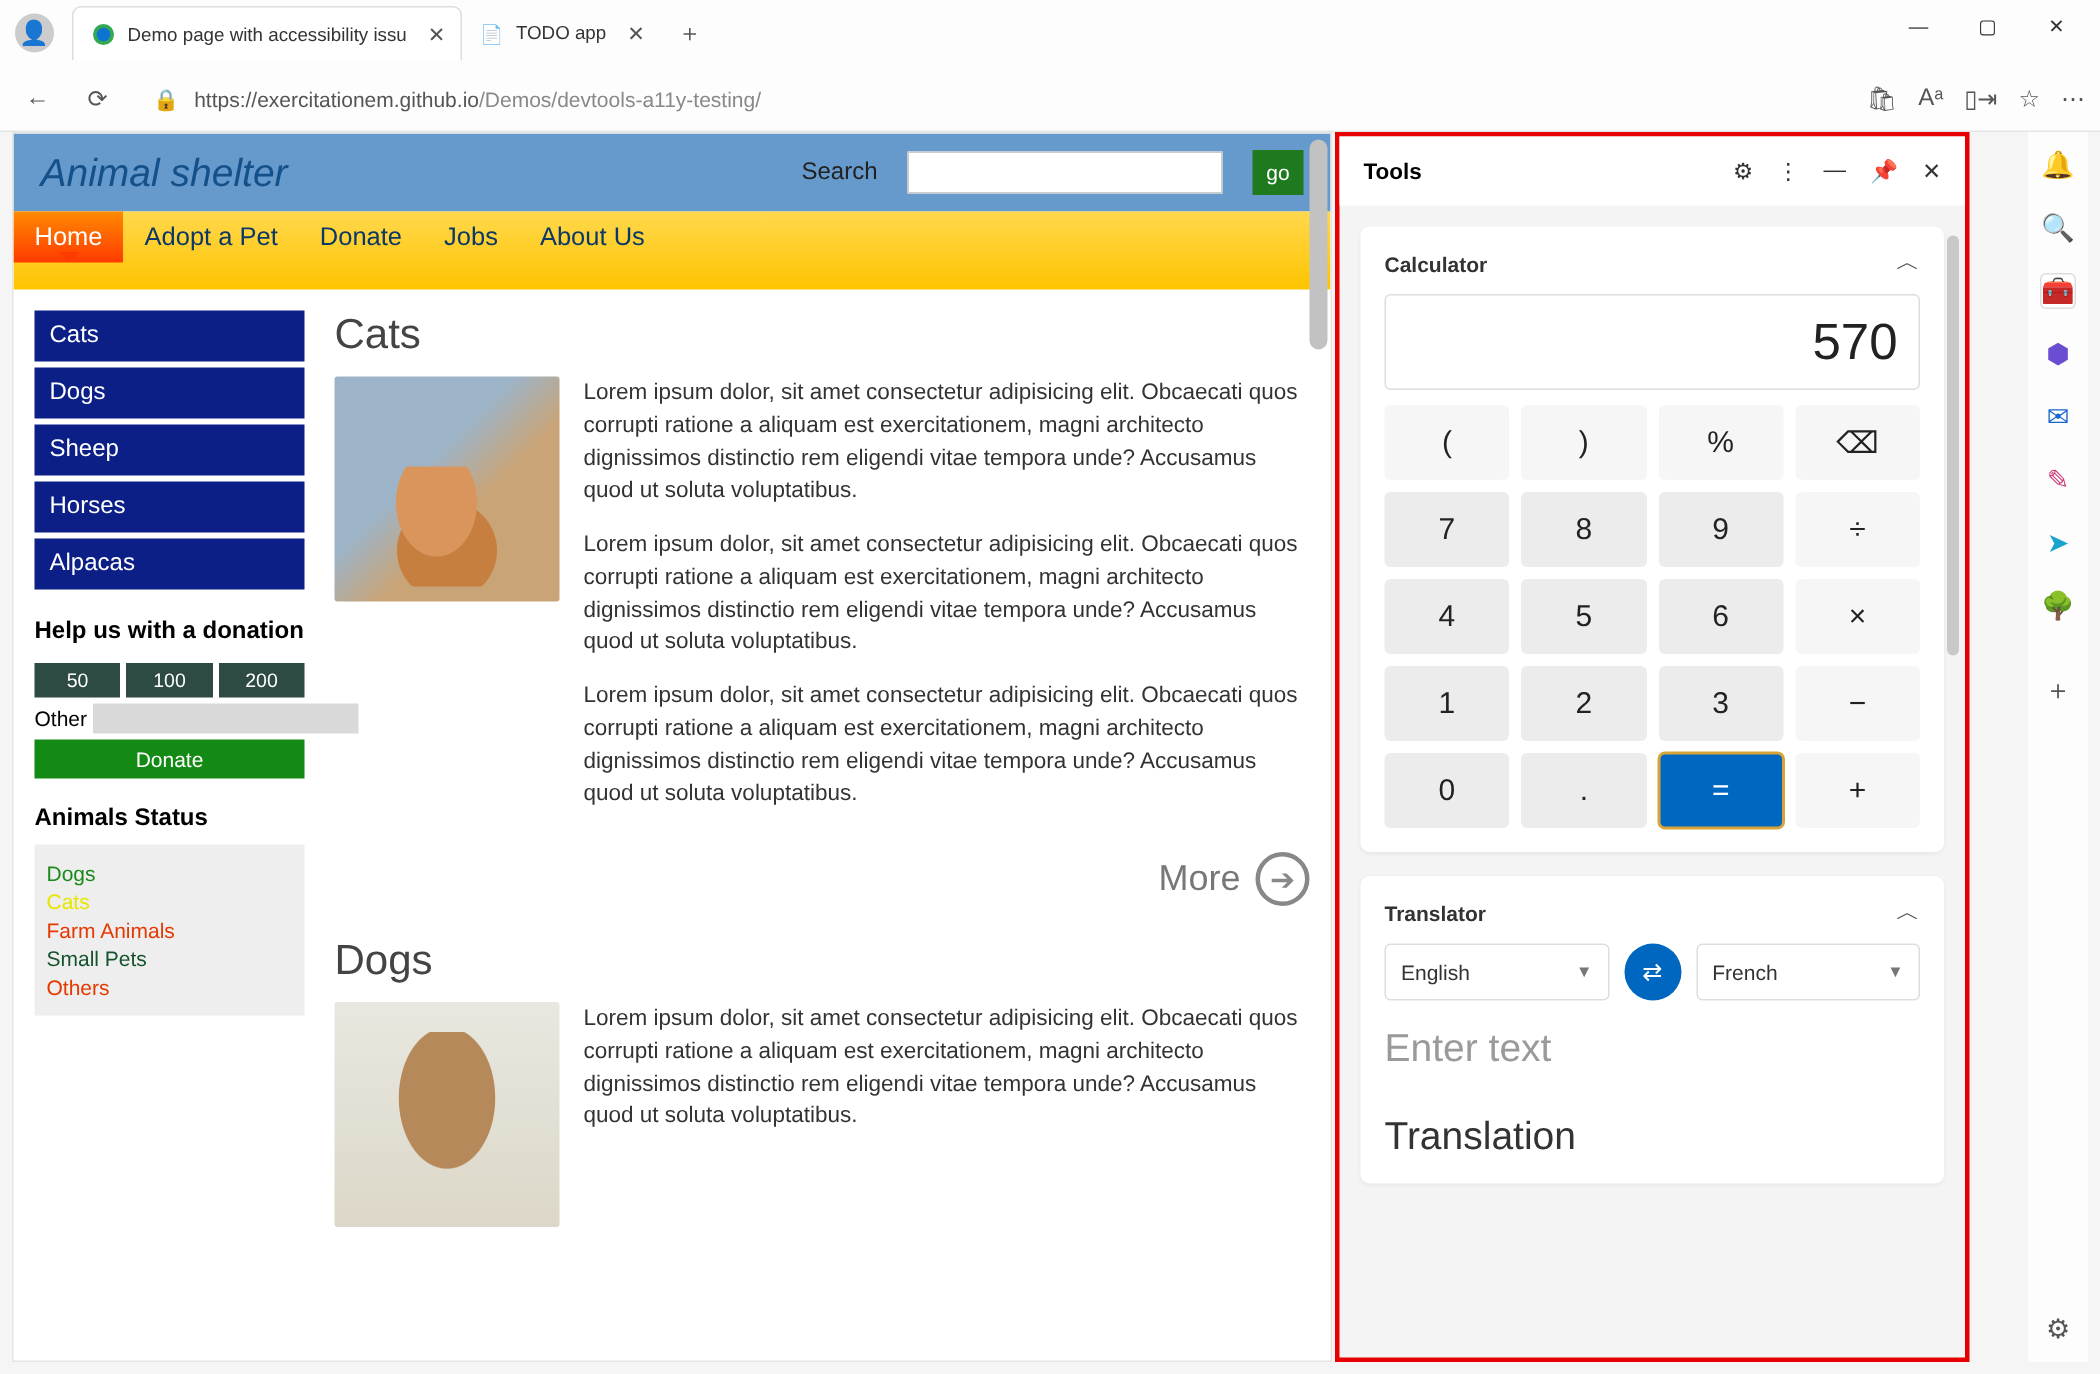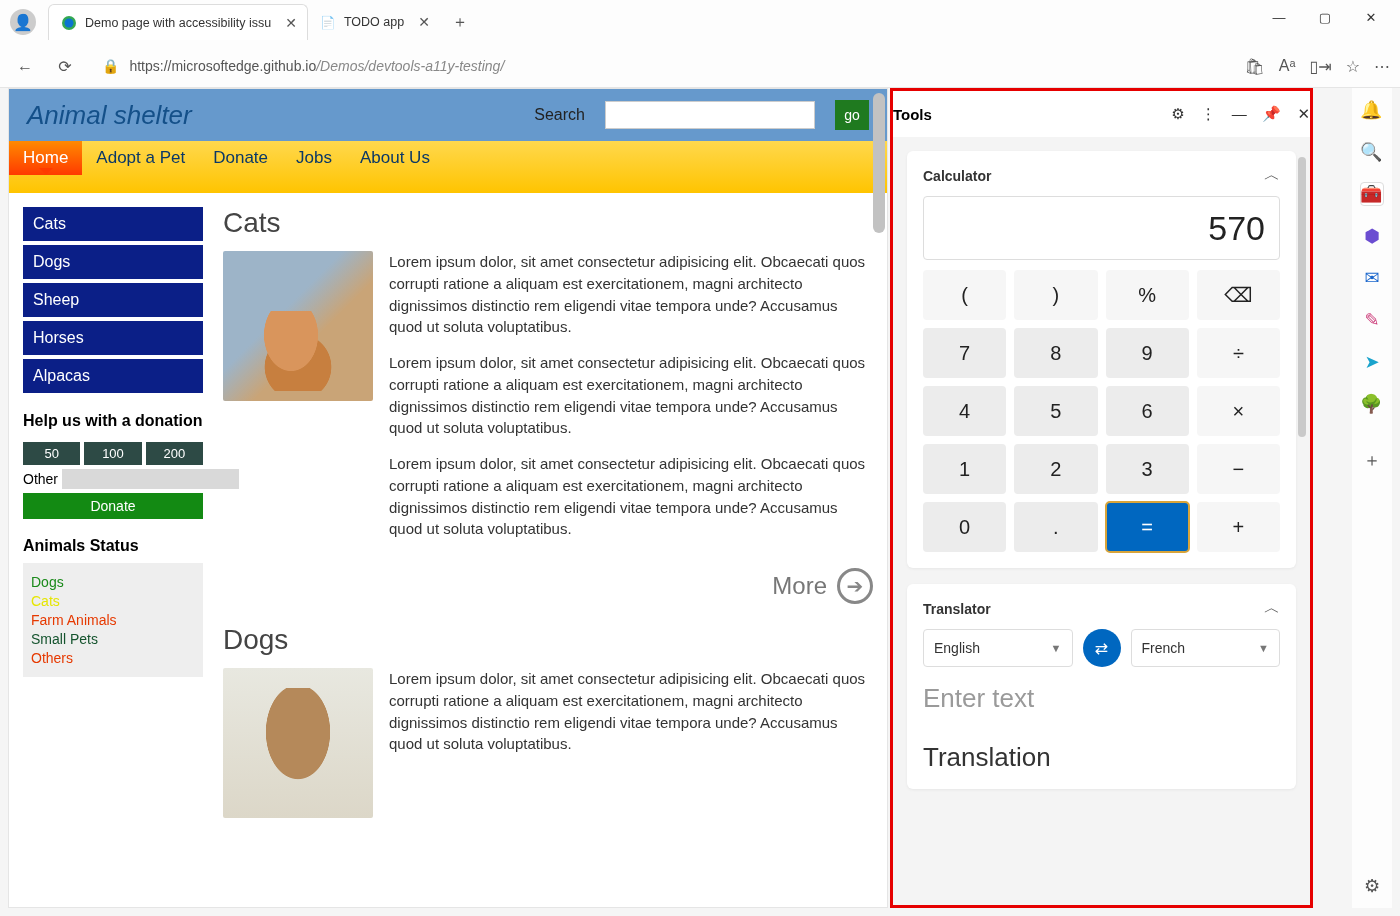--- a/index.html
+++ b/index.html
@@ -14,21 +14,21 @@
 .tab .favicon { width:16px; height:16px; display:inline-flex; align-items:center; justify-content:center; }
 .tab .close { color:#555; font-size:14px; margin-left:6px; cursor:pointer; }
 .new-tab { width:28px; height:28px; display:flex; align-items:center; justify-content:center; color:#555; font-size:16px; cursor:pointer; margin-left:6px; }
 .win-controls { position:absolute; right:6px; top:0; display:flex; }
 .win-controls div { width:46px; height:34px; display:flex; align-items:center; justify-content:center; color:#333; font-size:13px; cursor:pointer; }
 
 .addr-bar { display:flex; align-items:center; height:44px; padding:0 10px; gap:10px; }
 .nav-btn { width:30px; height:30px; display:flex; align-items:center; justify-content:center; color:#555; cursor:pointer; border-radius:4px; }
 .url-box { flex:1; display:flex; align-items:center; height:32px; border-radius:16px; padding:0 12px; color:#555; font-size:14px; }
 .url-box .lock { margin-right:10px; color:#777; }
-.url-secondary { color:#888;font-style:italic; }
+.url-secondary { color:#888; }
 .addr-icons { display:flex; gap:14px; align-items:center; color:#555; }
 .addr-icons span { cursor:pointer; font-size:16px; }
 
 
 .content-row { position:absolute; top:88px; left:8px; right:8px; bottom:8px; display:flex; }
 .page { position:relative; width:880px; height:100%; background:#fff; overflow:hidden; border:1px solid #e5e5e5; }
 .scrollbar-v { position:absolute; right:2px; top:4px; width:12px; height:140px; background:#c2c2c2; border-radius:6px; }
 
 .page-header { height:52px; background:#6699cc; display:flex; align-items:center; padding:0 18px; }
 .site-title { color:#145089; font-size:26px; font-weight:400;font-style:italic; }
@@ -63,21 +63,21 @@
 .thumb.cat::after { content:""; position:absolute; bottom:10px; left:40px; width:70px; height:80px; background:radial-gradient(ellipse at 40% 30%, #d9955c 45%, transparent 46%), radial-gradient(circle at 50% 70%, #c77f3f 50%, transparent 51%); }
 .thumb.dog { background:linear-gradient(#e8e8e0,#dcd7c8); }
 .thumb.dog::after { content:""; position:absolute; top:20px; left:30px; width:90px; height:110px; background:radial-gradient(ellipse at 50% 40%, #b5895a 50%, transparent 51%); }
 .para-col { flex:1; }
 .para { font-size:15px; color:#333; line-height:1.45; margin-bottom:14px; }
 .more-row { display:flex; justify-content:flex-end; align-items:center; gap:10px; color:#777; font-size:24px; margin:6px 0 20px; }
 .more-row .circ { width:36px; height:36px; border:3px solid #888; border-radius:50%; display:flex; align-items:center; justify-content:center; font-size:20px; color:#888; }
 
 
 .tools-panel { width:423px; height:100%; margin-left:2px; background:#f4f4f4; border:3px solid #e60000; display:flex; flex-direction:column; position:relative; }
-.tools-header { display:flex; align-items:center; height:46px; padding:0 0; background:#fff; }
+.tools-header { display:flex; align-items:center; height:46px; padding:0 16px; background:#fff; }
 .tools-title { font-weight:700; font-size:15px; }
 .tools-header-icons { margin-left:auto; display:flex; gap:16px; color:#333; }
 .tools-header-icons span { cursor:pointer; font-size:15px; }
 .tools-body { flex:1; overflow:hidden; padding:14px 14px 0 14px; position:relative; }
 .tools-scroll { position:absolute; right:4px; top:20px; width:8px; height:280px; background:#c9c9c9; border-radius:4px; }
 
 .card { background:#fff; border-radius:6px; padding:14px 16px 16px; margin-bottom:16px; box-shadow:0 1px 3px rgba(0,0,0,0.06); }
 .card-head { display:flex; align-items:center; margin-bottom:10px; }
 .card-title { font-size:14px; font-weight:600; color:#333; }
 .chev { margin-left:auto; color:#555; cursor:pointer; }
@@ -127,21 +127,21 @@
       <div>—</div>
       <div>▢</div>
       <div>✕</div>
     </div>
   </div>
   <div class="addr-bar">
     <div class="nav-btn">←</div>
     <div class="nav-btn">⟳</div>
     <div class="url-box">
       <span class="lock">🔒</span>
-      <span>https://microsoftedge.github.io</span>
+      <span>https://exercitationem.github.io</span>
         <span class="url-secondary">/Demos/devtools-a11y-testing/</span>
     </div>
     <div class="addr-icons">
       <span>🛍</span>
       <span>Aᵃ</span>
       <span>▯⇥</span>
       <span>☆</span>
       <span>⋯</span>
     </div>
   </div>

